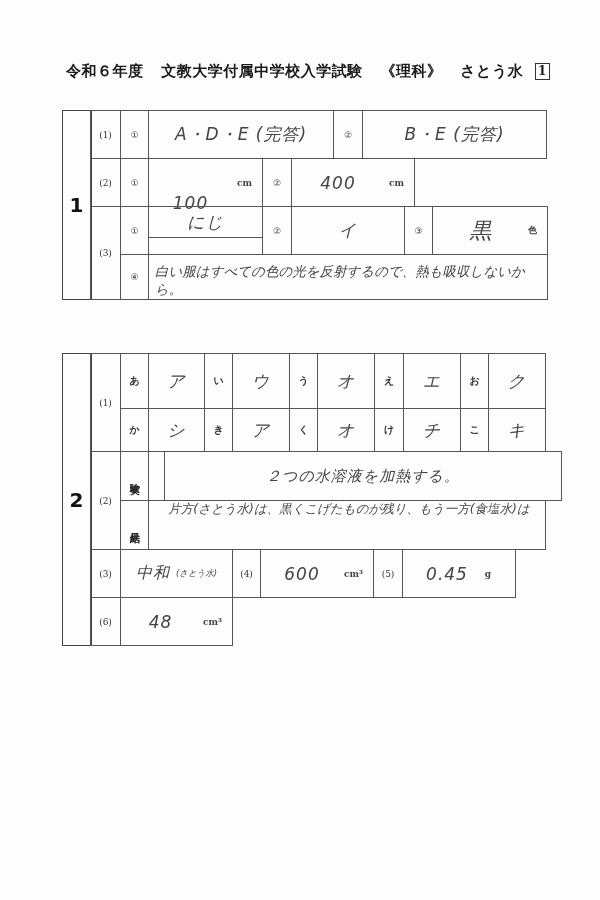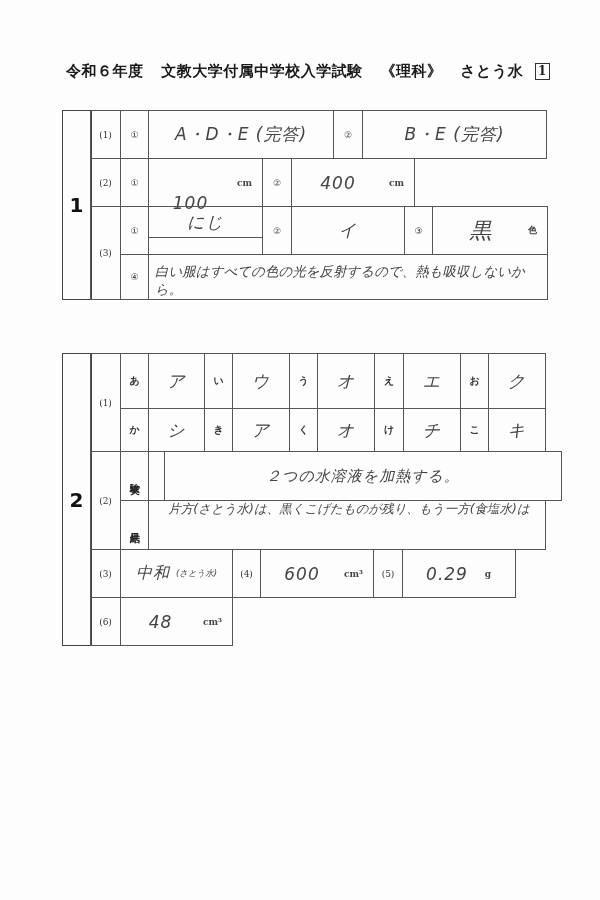--- a/index.html
+++ b/index.html
@@ -210,21 +210,21 @@
     <span class="lbl">(4)</span>
   </div>
 <div class="cell" style="left:260px;top:549px;width:114px;height:49px;">
   <span class="hand" style="margin-right:30px;">600</span>
   <span class="unit">cm³</span>
 </div>
 <div class="cell" style="left:373px;top:549px;width:30px;height:49px;">
     <span class="lbl">(5)</span>
   </div>
 <div class="cell" style="left:402px;top:549px;width:114px;height:49px;">
-  <span class="hand" style="margin-right:24px;">0.29</span>
+  <span class="hand" style="margin-right:24px;">0.45</span>
   <span class="unit" style="right:24px;">g</span>
 </div>
 
 <div class="cell" style="left:90px;top:597px;width:31px;height:49px;">
     <span class="lbl">(6)</span>
   </div>
 <div class="cell" style="left:120px;top:597px;width:113px;height:49px;">
   <span class="hand" style="margin-right:32px;">48</span>
   <span class="unit">cm³</span>
 </div>

